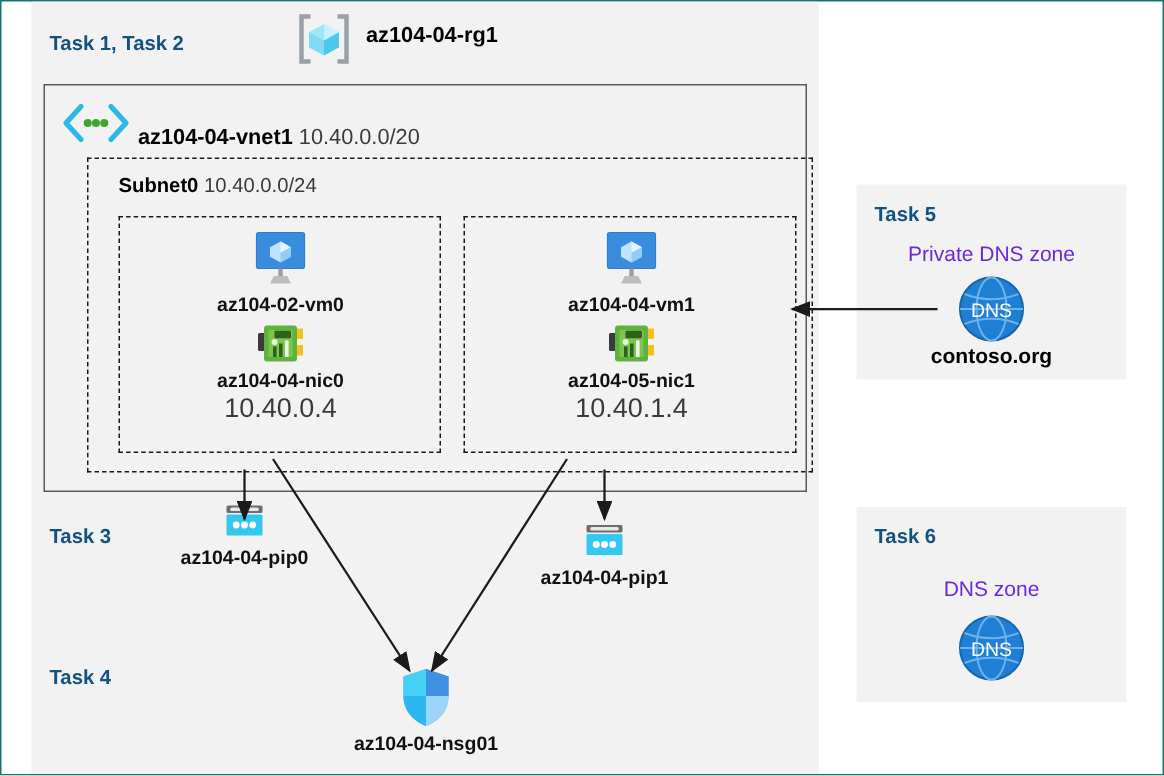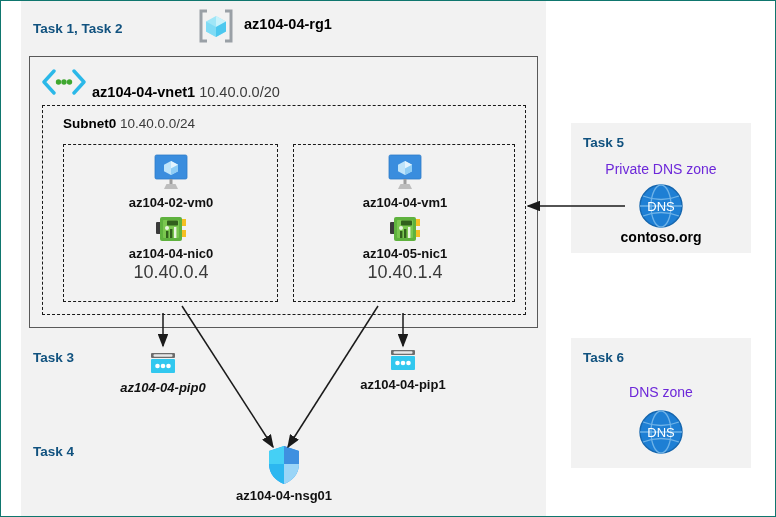--- a/index.html
+++ b/index.html
@@ -66,21 +66,21 @@
   #vnet-title {
     position: absolute; left: 62px; top: 15px;
     font-size: 14.5px; white-space: nowrap; margin-top: 12px;
   }
   #vnet-title b { color: #000; }
   #vnet-title span.cidr { color: #3a3a3a; font-weight: normal; }
 
   
   #subnets-dashed {
     position: absolute;
-    left: 12px; top: 48px;
+    left: 28px; top: 48px;
     width: 484px; height: 210px;
     border: 1.6px dashed #1a1a1a;
     box-sizing: border-box;
   }
   .subnet-label {
     position: absolute;
     font-size: 13.5px;
     white-space: nowrap;
   }
   .subnet-label b { color: #000; }
@@ -260,21 +260,21 @@
           <div class="nsub">10.40.1.4</div>
         </div>
       </div>
 
     </div>
   </div>
 
   <div class="panel" id="task3-panel"></div>
   <div class="task-label" style="left:32px; top:349px;">Task 3</div>
 
-  <div class="node" style="left:82px; top:349px;font-style:italic;">
+  <div class="node" style="left:82px; top:333px;">
     <div class="icon-holder">
       <svg width="34" height="28" viewBox="0 0 34 28">
         <rect x="5" y="3" width="24" height="5" rx="1" fill="#6d6d6d"></rect>
         <rect x="7.5" y="4.3" width="19" height="2.4" rx="1" fill="#e8e8e8"></rect>
         <rect x="5" y="9" width="24" height="14" rx="1" fill="#32c8ef"></rect>
         <circle cx="11.5" cy="16" r="2.3" fill="#ffffff"></circle>
         <circle cx="17" cy="16" r="2.3" fill="#ffffff"></circle>
         <circle cx="22.5" cy="16" r="2.3" fill="#ffffff"></circle>
       </svg>
     </div>

